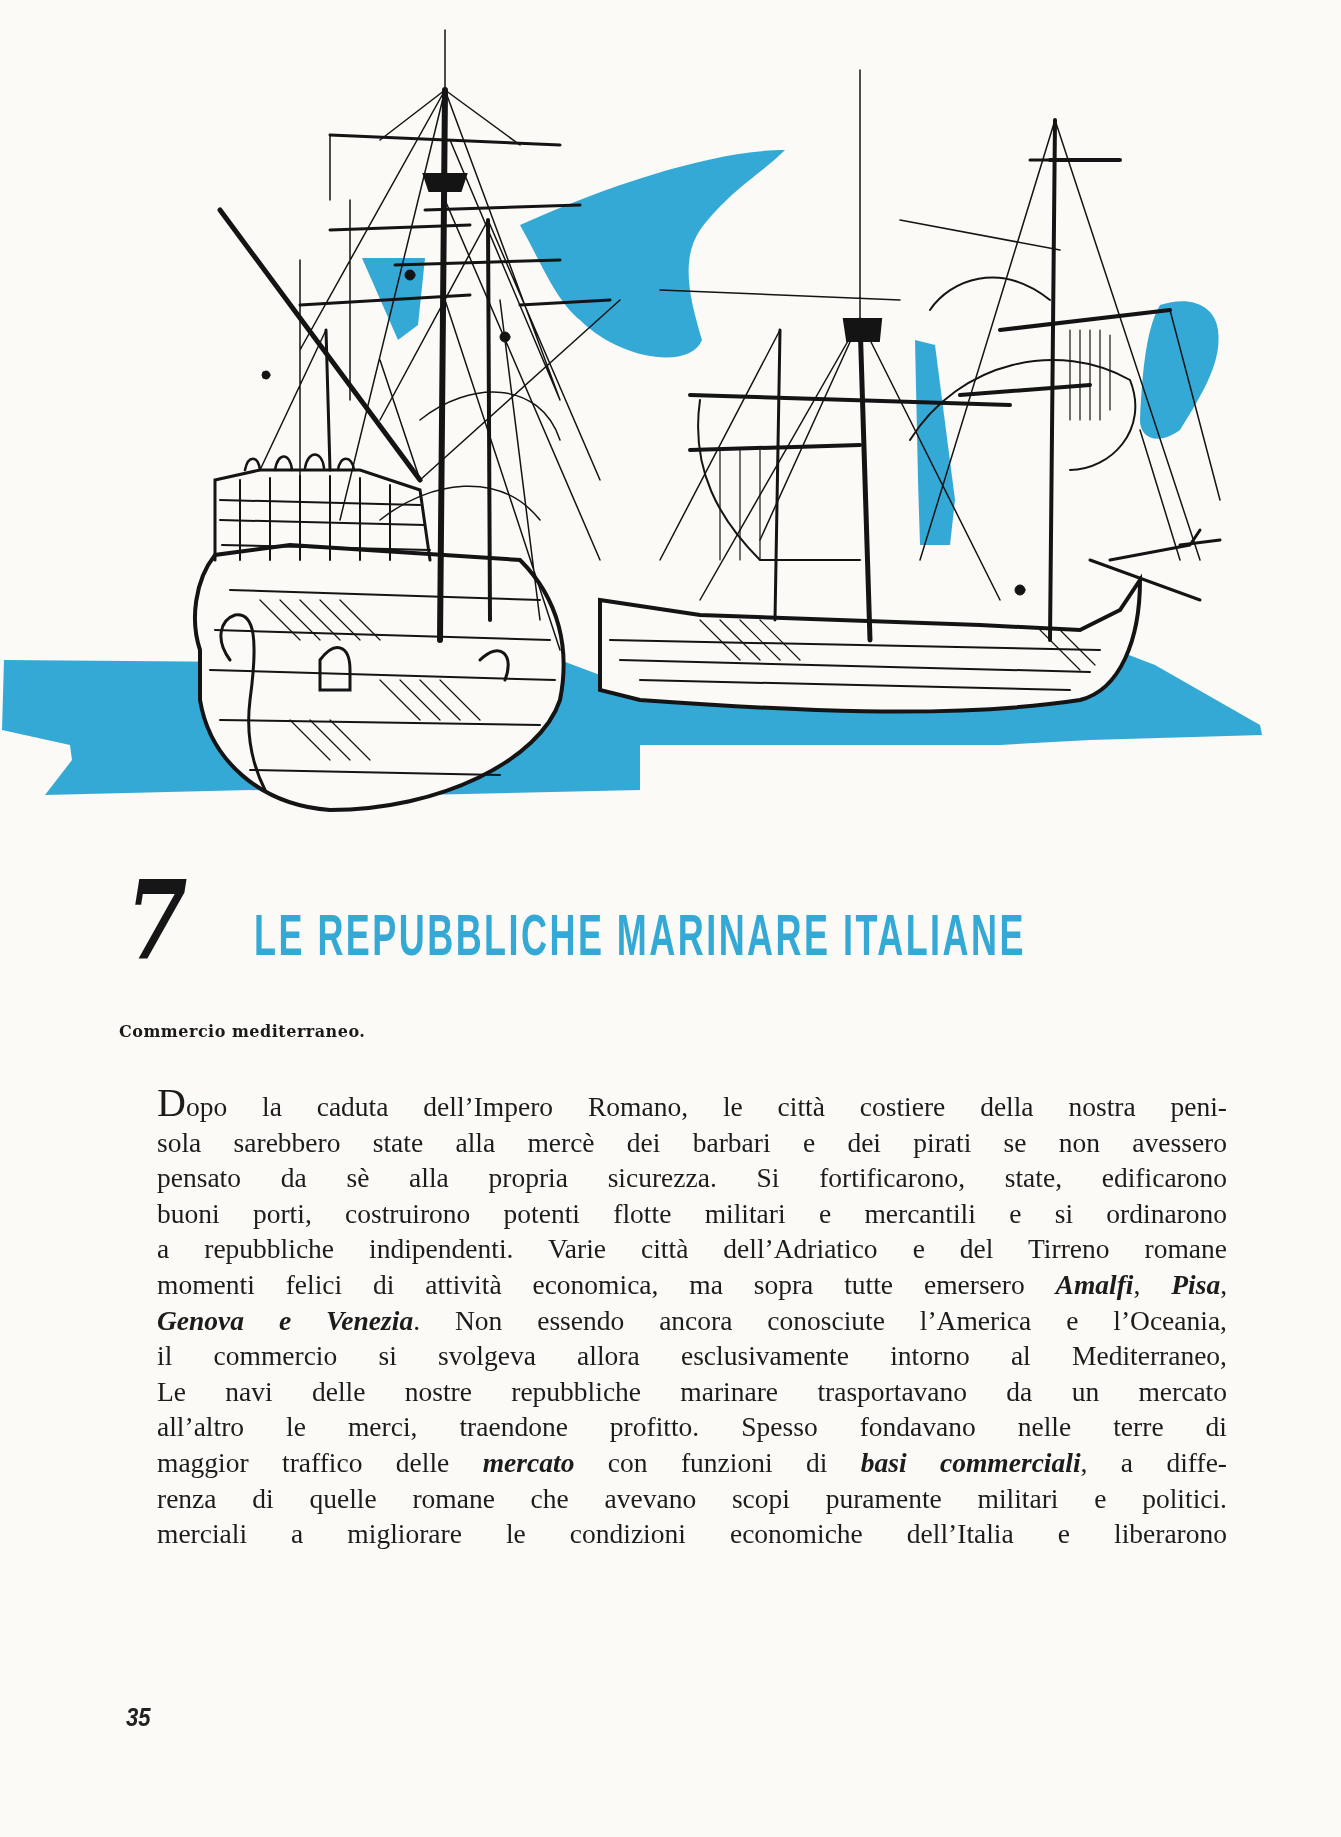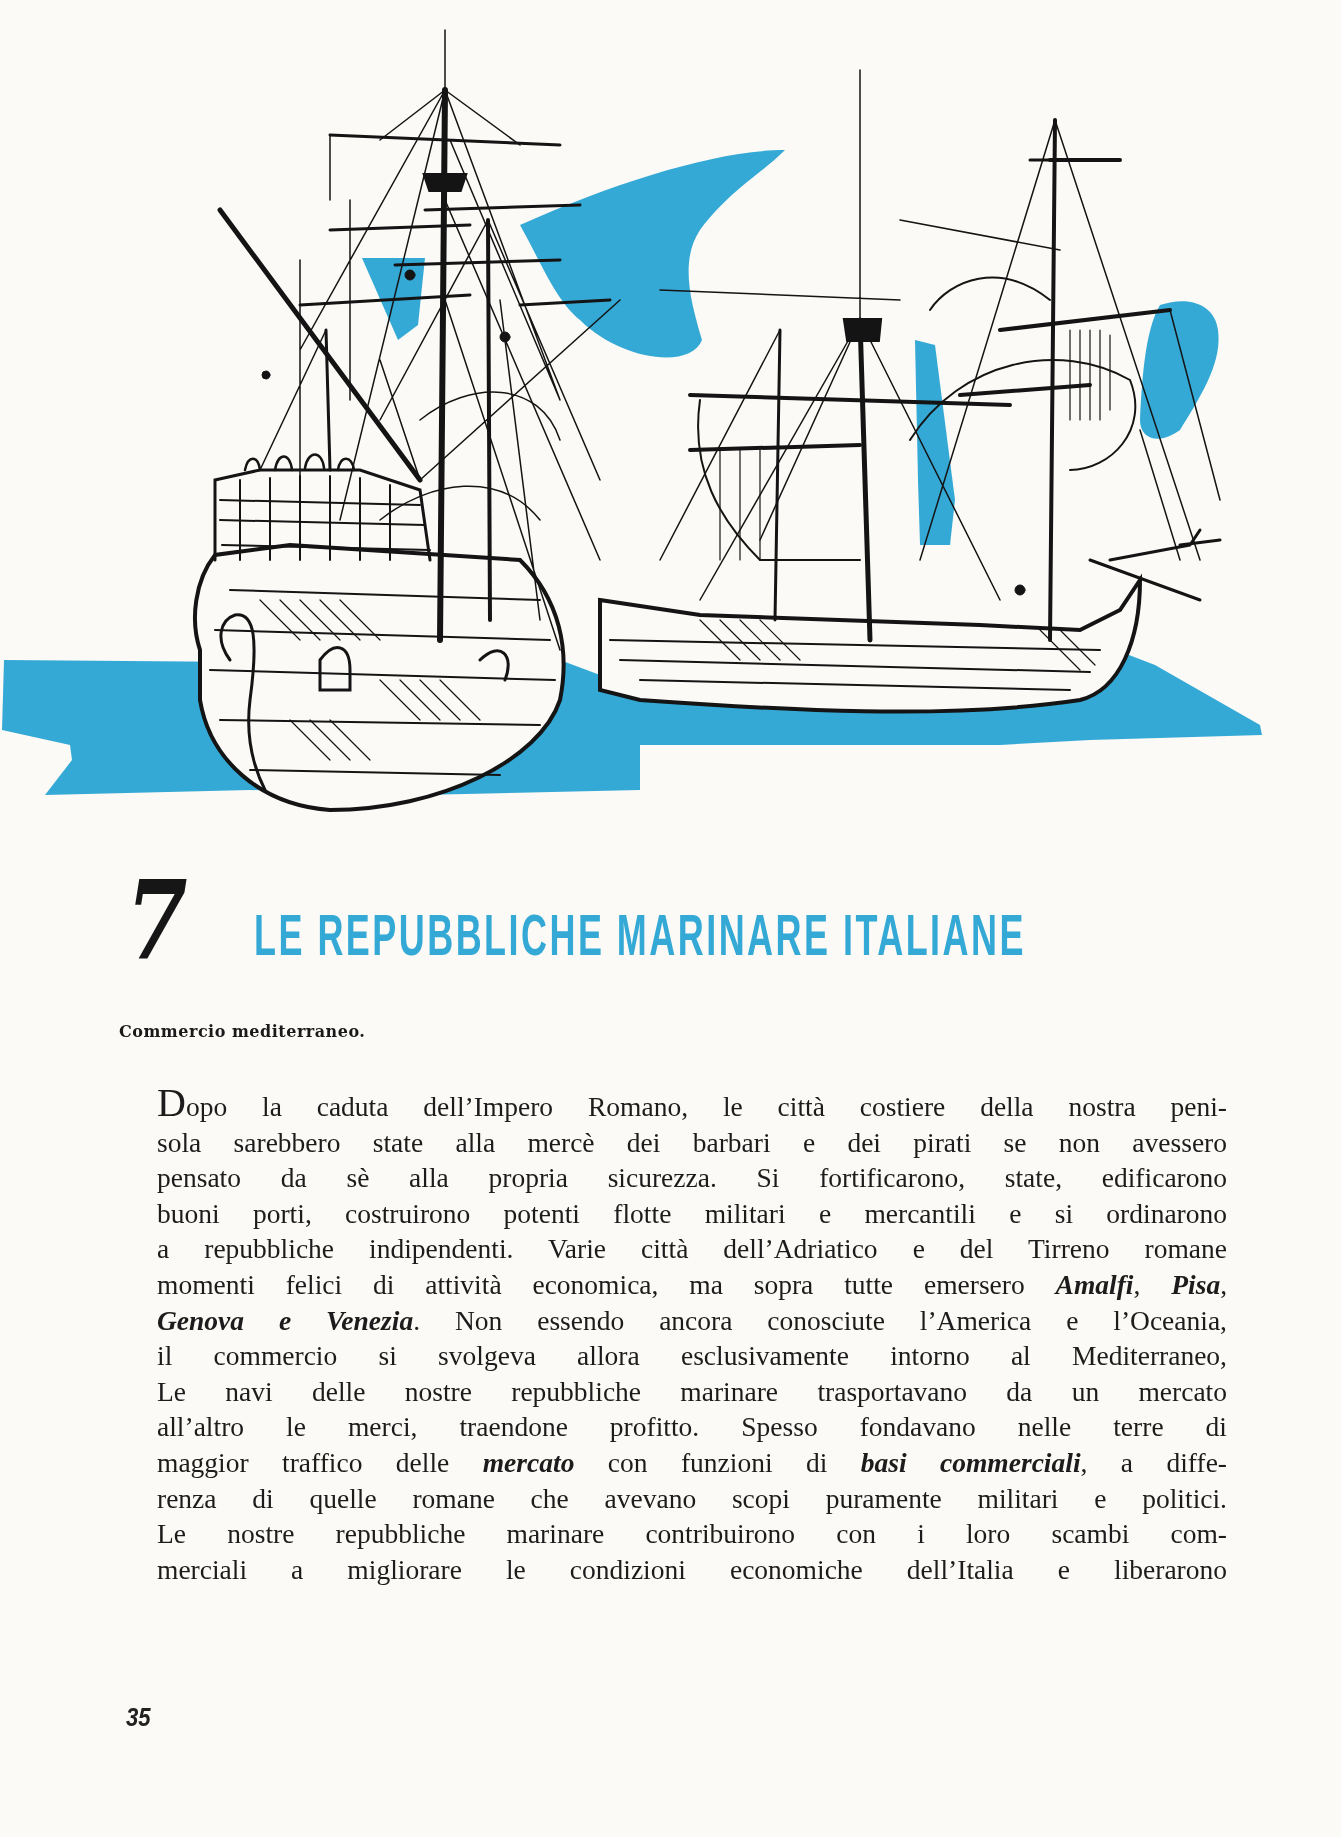--- a/index.html
+++ b/index.html
@@ -166,17 +166,16 @@
     <span class="line"><span>pensato da sè alla propria sicurezza. Si fortificarono, state, edificarono</span></span>
     <span class="line"><span>buoni porti, costruirono potenti flotte militari e mercantili e si ordinarono</span></span>
     <span class="line"><span>a repubbliche indipendenti. Varie città dell’Adriatico e del Tirreno romane</span></span>
     <span class="line"><span>momenti felici di attività economica, ma sopra tutte emersero </span><em>Amalfi</em><span>, </span><em>Pisa</em><span>,</span></span>
     <span class="line"><em>Genova e Venezia</em><span>. Non essendo ancora conosciute l’America e l’Oceania,</span></span>
     <span class="line"><span>il commercio si svolgeva allora esclusivamente intorno al Mediterraneo,</span></span>
     <span class="line"><span>Le navi delle nostre repubbliche marinare trasportavano da un mercato</span></span>
     <span class="line"><span>all’altro le merci, traendone profitto. Spesso fondavano nelle terre di</span></span>
     <span class="line"><span>maggior traffico delle </span><em>mercato</em><span> con funzioni di </span><em>basi commerciali</em><span>, a diffe-</span></span>
     <span class="line"><span>renza di quelle romane che avevano scopi puramente militari e politici.</span></span>
-    <span class="line"><span>Le nostre repubbliche marinare contribuirono con i loro scambi com-</span></span>
     <span class="line"><span>merciali a migliorare le condizioni economiche dell’Italia e liberarono</span></span>
   </div>
 
 <div class="page-number">35</div>
 
 </body></html>

